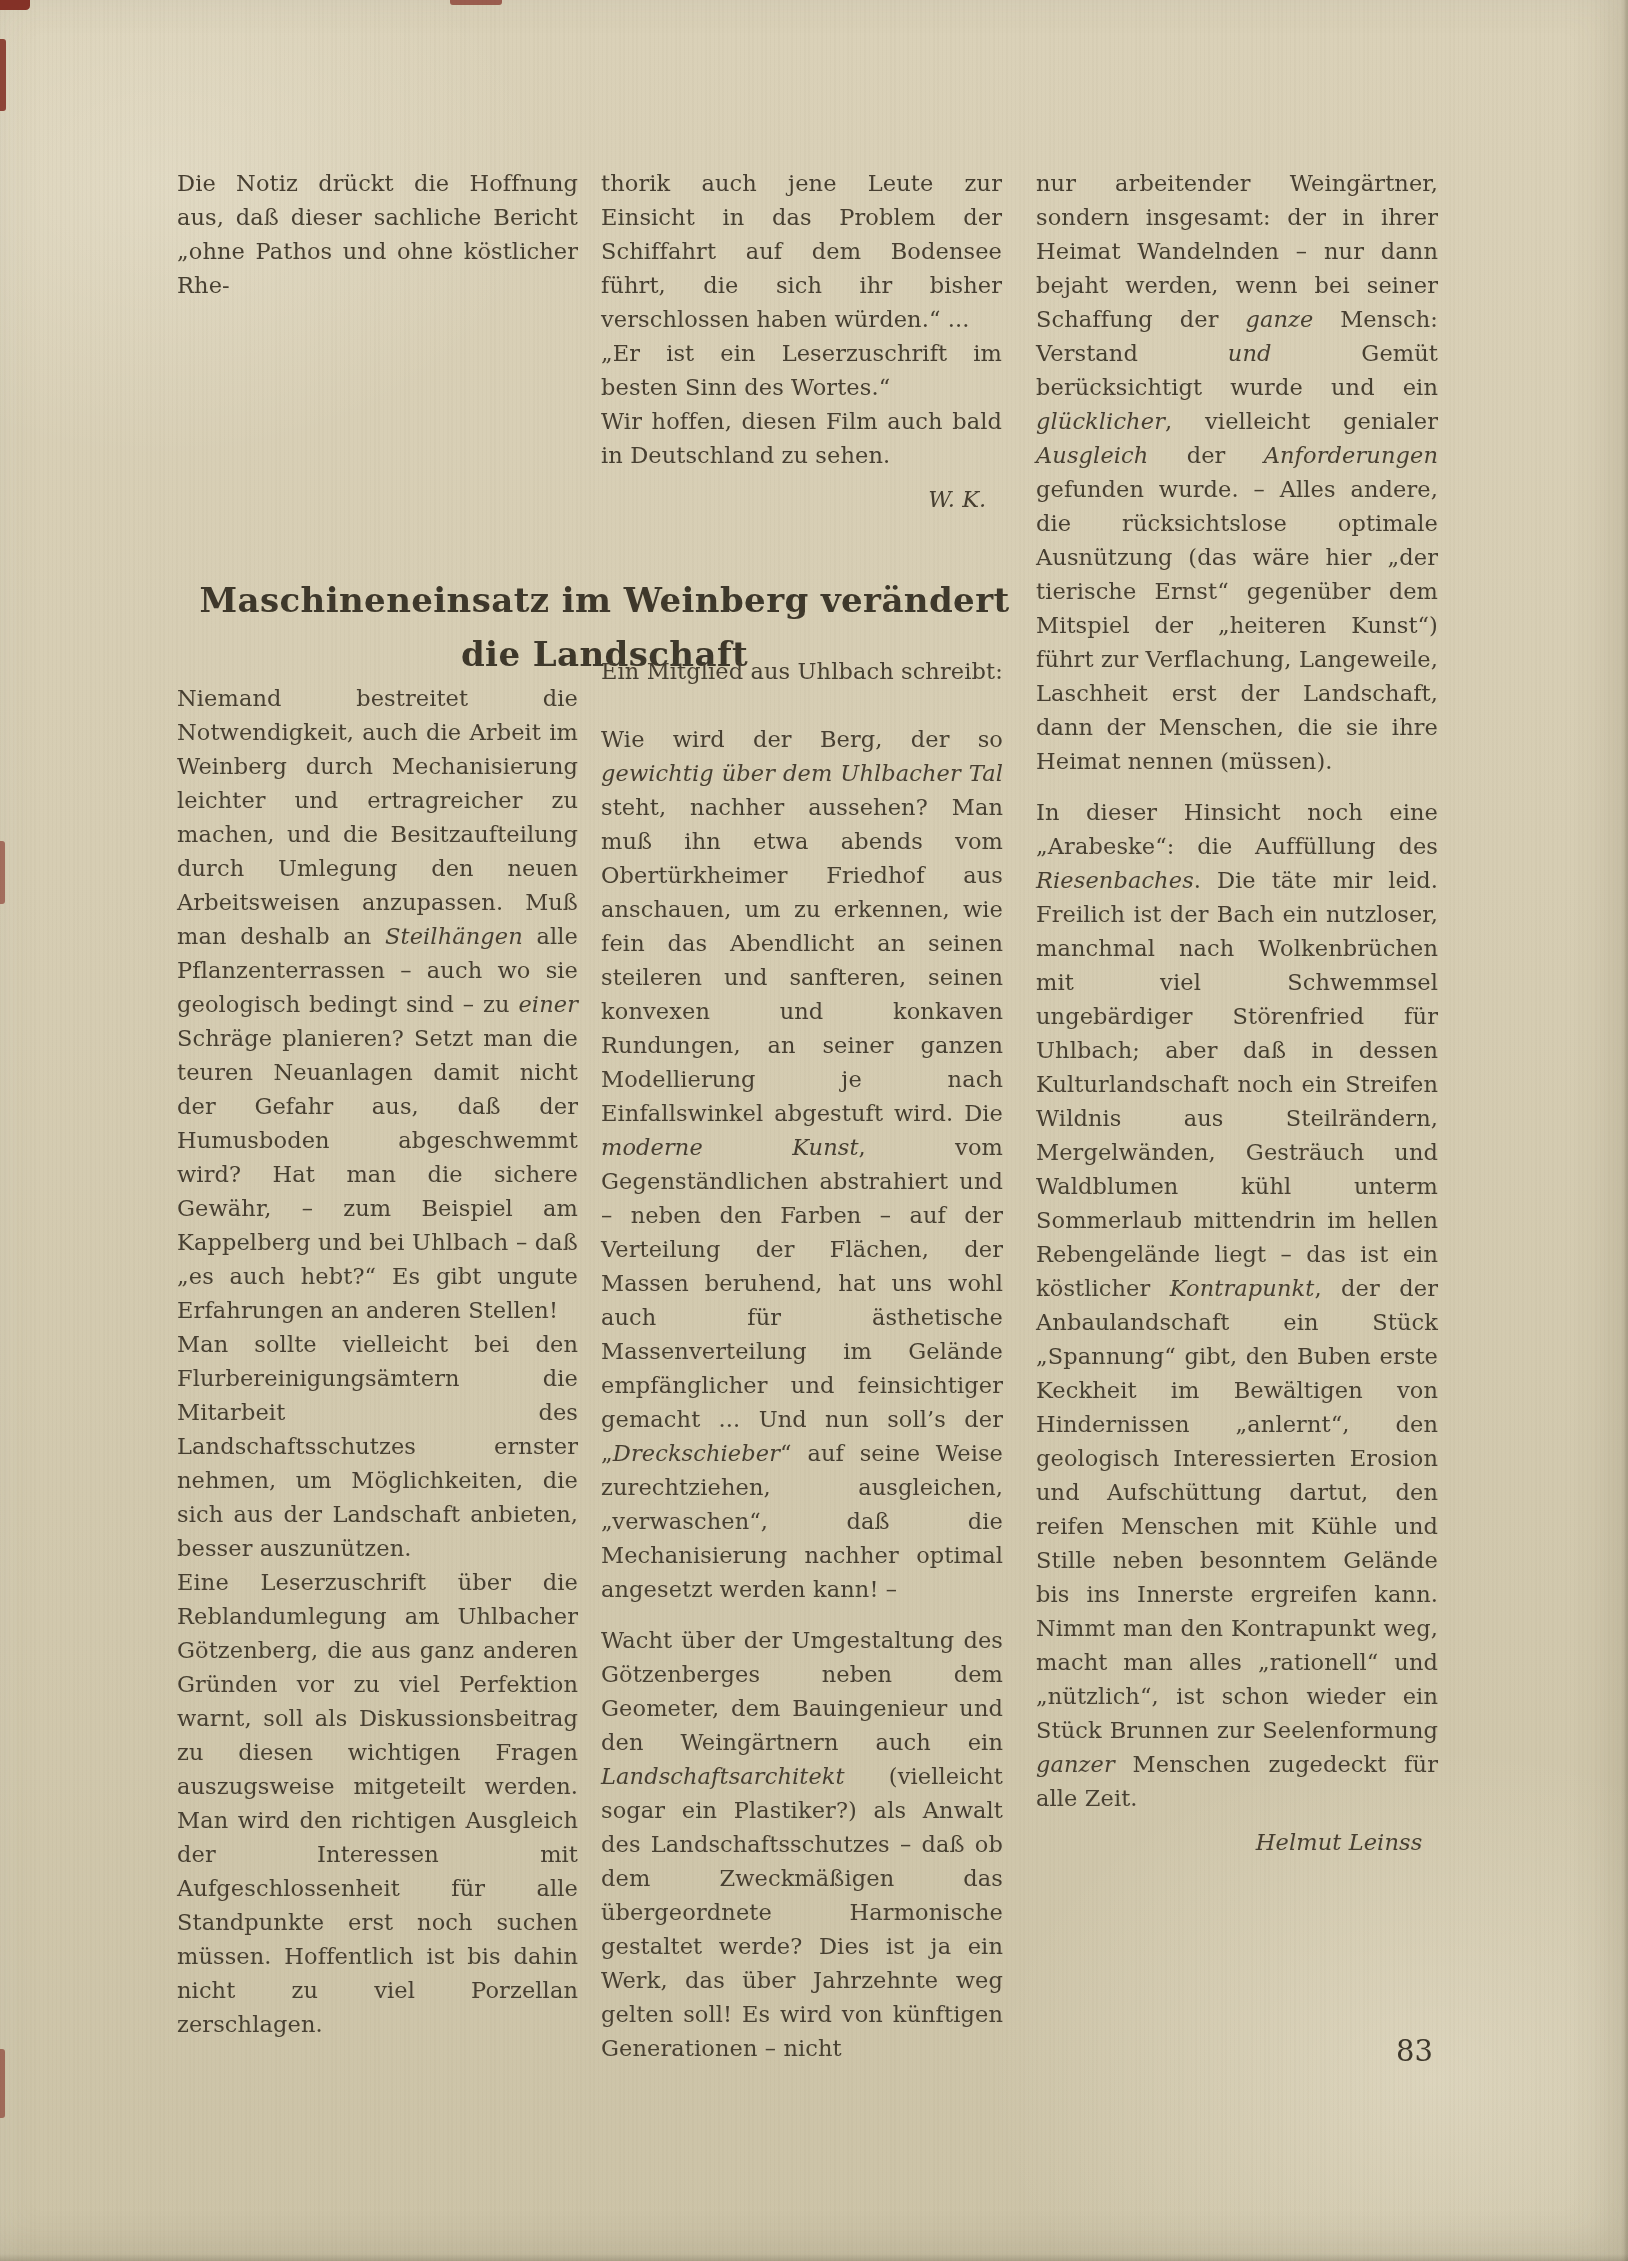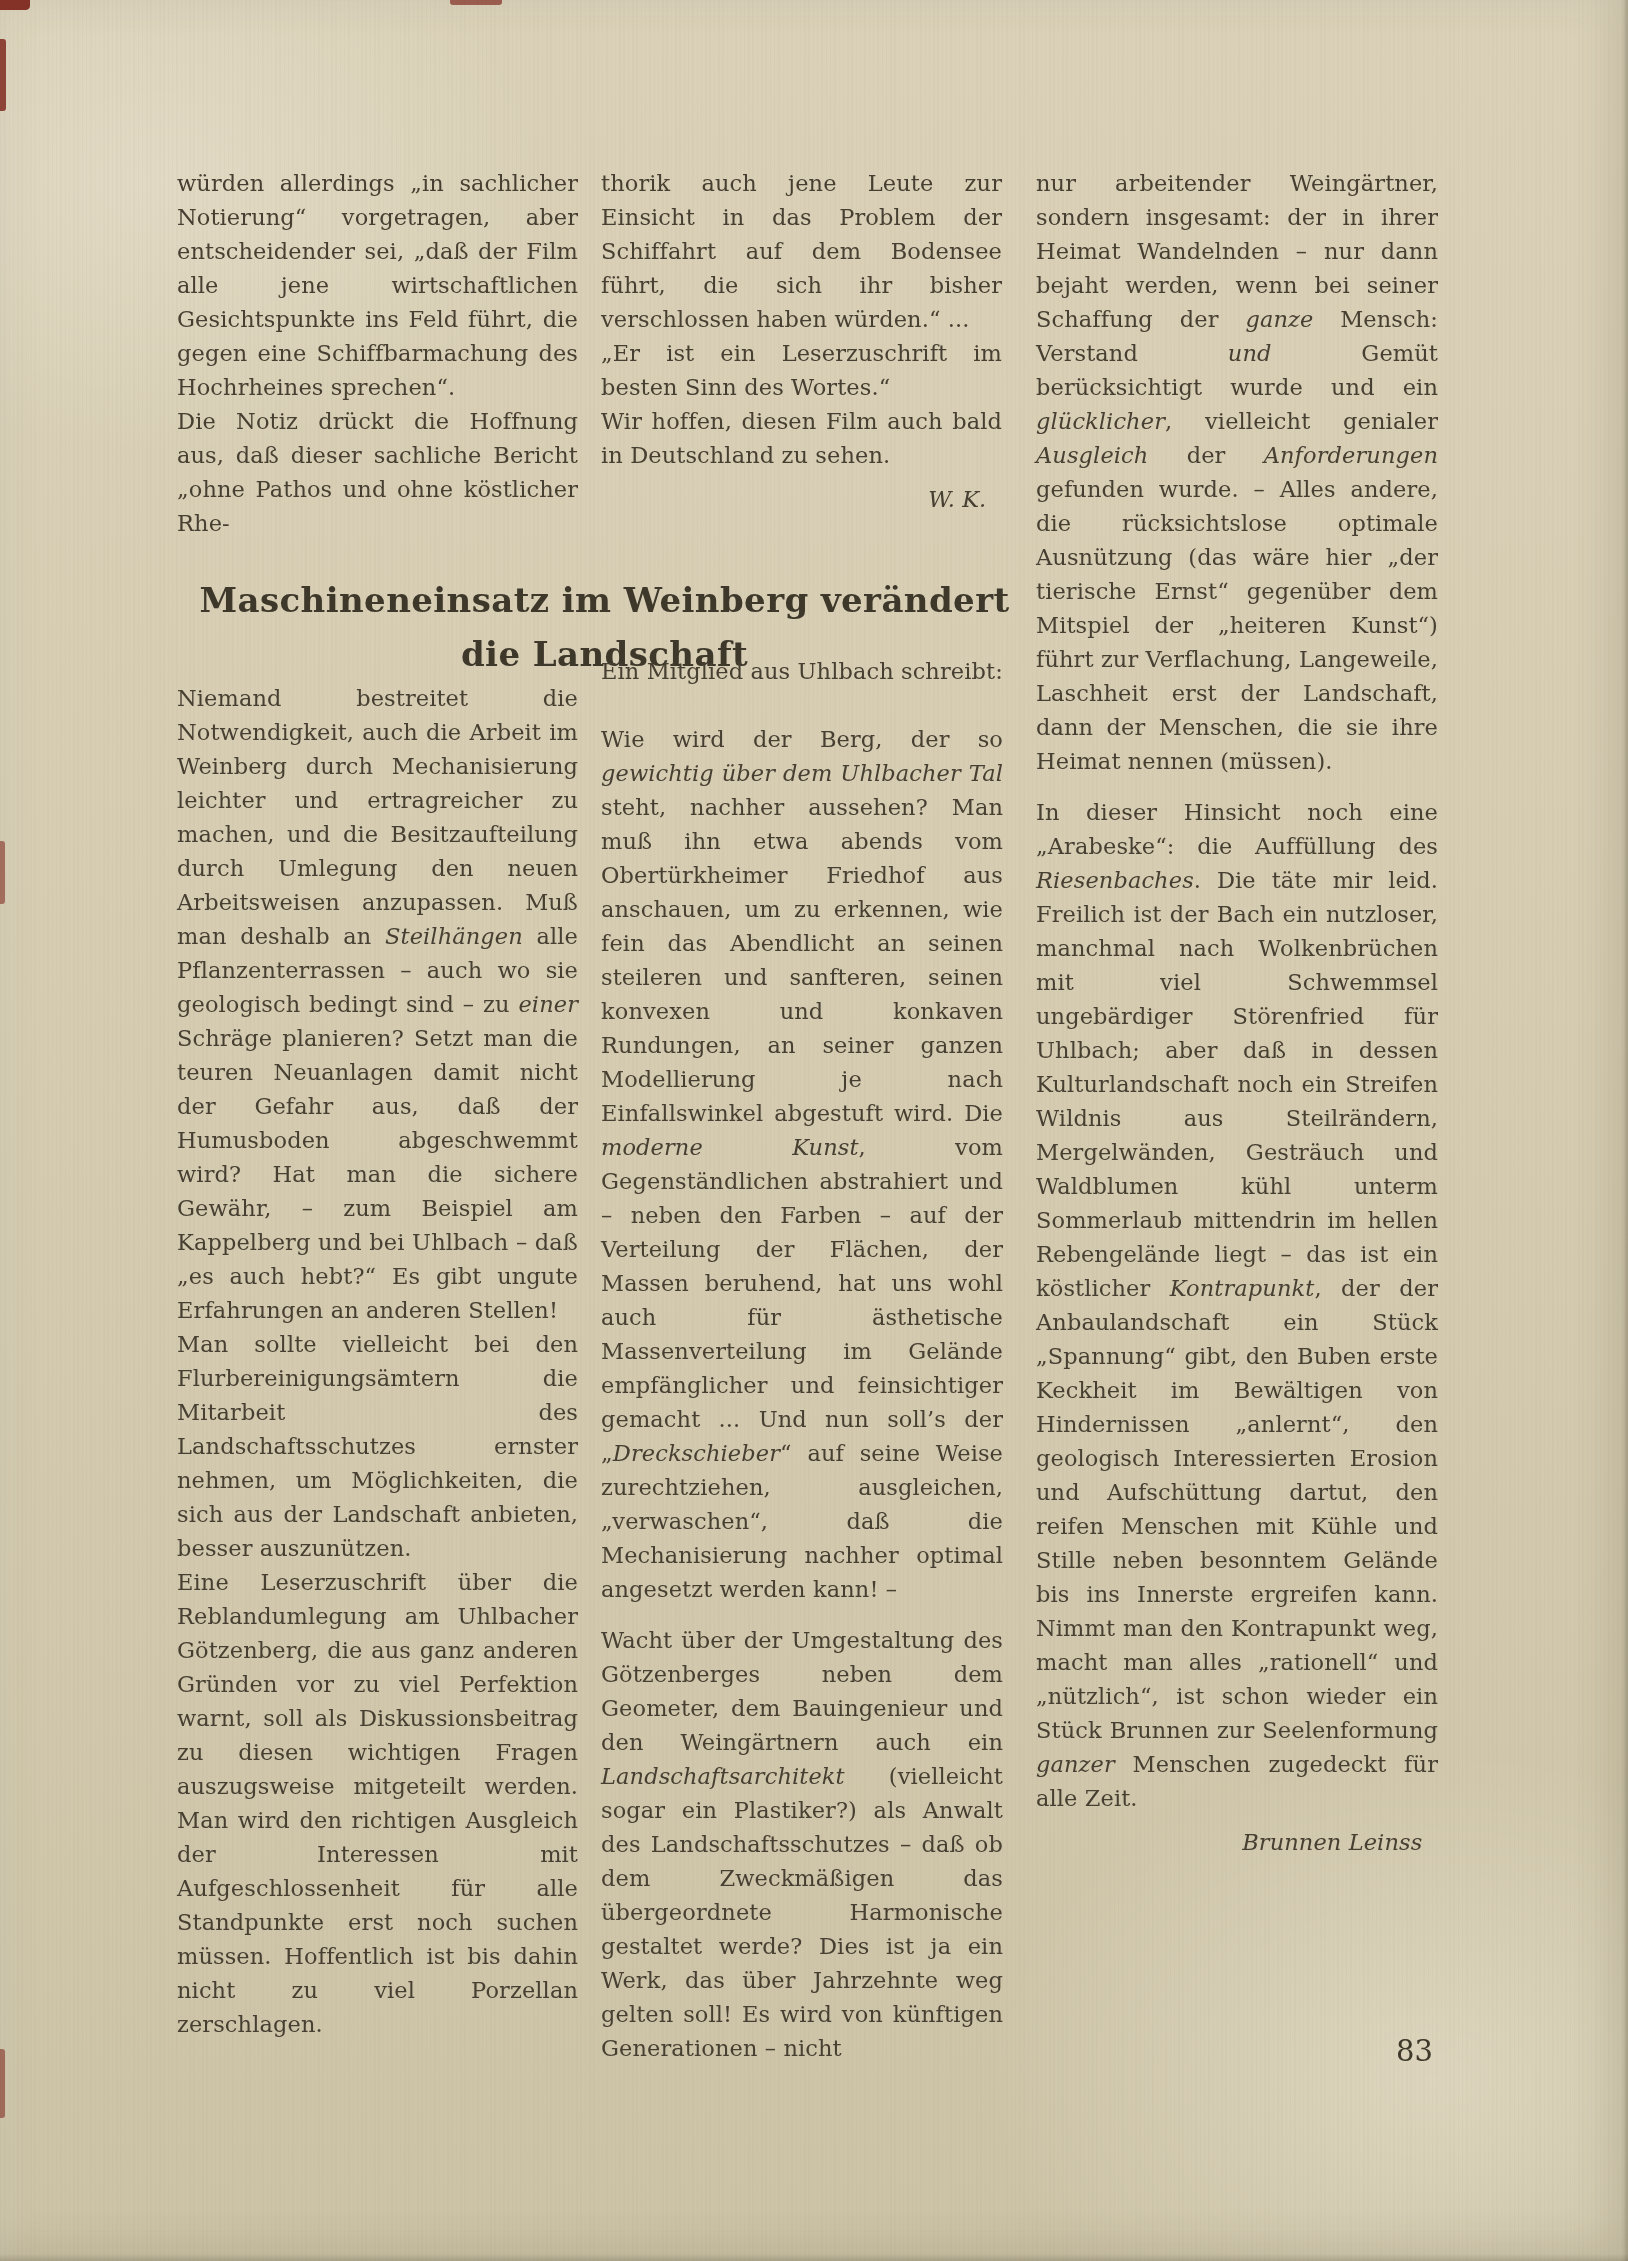--- a/index.html
+++ b/index.html
@@ -68,21 +68,20 @@
   .edge-bottom { position:absolute; left:0; bottom:0; width:100%; height:7.2px;
     background:linear-gradient(180deg, rgba(60,50,30,0), rgba(60,50,30,0.18)); }
 </style>
 </head>
 <body>
 
 <div class="page">
   <div class="fibers"></div>
 
   <div class="col" id="prev-left">
-    <p><span>würden allerdings „in sachlicher Notierung“ vorgetragen, aber entscheidender sei, „daß der Film alle jene wirtschaftlichen Gesichtspunkte ins Feld führt, die gegen eine Schiffbarmachung des Hochrheines sprechen“.</span></p>
     <p><span>Die Notiz drückt die Hoffnung aus, daß dieser sachliche Bericht „ohne Pathos und ohne köstlicher Rhe-</span></p>
   </div>
   <div class="col" id="prev-mid">
     <p><span>thorik auch jene Leute zur Einsicht in das Problem der Schiffahrt auf dem Bodensee führt, die sich ihr bisher verschlossen haben würden.“ ...</span></p>
     <p><span>„Er ist ein Leserzuschrift im besten Sinn des Wortes.“</span></p>
     <p><span>Wir hoffen, diesen Film auch bald in Deutschland zu sehen.</span></p>
     <p class="signature">W. K.</p>
   </div>
 
   <h1 class="heading">Maschineneinsatz im Weinberg verändert die Landschaft</h1>
@@ -95,21 +94,21 @@
 
   <div class="col" id="art-mid">
     <p class="lead-in">Ein Mitglied aus Uhlbach schreibt:</p>
     <p><span>Wie wird der Berg, der so </span><i>gewichtig über dem Uhlbacher Tal</i><span> steht, nachher aussehen? Man muß ihn etwa abends vom Obertürkheimer Friedhof aus anschauen, um zu erkennen, wie fein das Abendlicht an seinen steileren und sanfteren, seinen konvexen und konkaven Rundungen, an seiner ganzen Modellierung je nach Einfallswinkel abgestuft wird. Die </span><i>moderne Kunst</i><span>, vom Gegenständlichen abstrahiert und – neben den Farben – auf der Verteilung der Flächen, der Massen beruhend, hat uns wohl auch für ästhetische Massenverteilung im Gelände empfänglicher und feinsichtiger gemacht ... Und nun soll’s der „</span><i>Dreckschieber</i><span>“ auf seine Weise zurechtziehen, ausgleichen, „verwaschen“, daß die Mechanisierung nachher optimal angesetzt werden kann! –</span></p>
     <p class="gap"><span>Wacht über der Umgestaltung des Götzenberges neben dem Geometer, dem Bauingenieur und den Weingärtnern auch ein </span><i>Landschaftsarchitekt</i><span> (vielleicht sogar ein Plastiker?) als Anwalt des Landschaftsschutzes – daß ob dem Zweckmäßigen das übergeordnete Harmonische gestaltet werde? Dies ist ja ein Werk, das über Jahrzehnte weg gelten soll! Es wird von künftigen Generationen – nicht</span></p>
   </div>
 
   <div class="col" id="art-right">
     <p><span>nur arbeitender Weingärtner, sondern insgesamt: der in ihrer Heimat Wandelnden – nur dann bejaht werden, wenn bei seiner Schaffung der </span><i>ganze</i><span> Mensch: Verstand </span><i>und</i><span> Gemüt berücksichtigt wurde und ein </span><i>glücklicher</i><span>, vielleicht genialer </span><i>Ausgleich</i><span> der </span><i>Anforderungen</i><span> gefunden wurde. – Alles andere, die rücksichtslose optimale Ausnützung (das wäre hier „der tierische Ernst“ gegenüber dem Mitspiel der „heiteren Kunst“) führt zur Verflachung, Langeweile, Laschheit erst der Landschaft, dann der Menschen, die sie ihre Heimat nennen (müssen).</span></p>
     <p class="gap"><span>In dieser Hinsicht noch eine „Arabeske“: die Auffüllung des </span><i>Riesenbaches</i><span>. Die täte mir leid. Freilich ist der Bach ein nutzloser, manchmal nach Wolkenbrüchen mit viel Schwemmsel ungebärdiger Störenfried für Uhlbach; aber daß in dessen Kulturlandschaft noch ein Streifen Wildnis aus Steilrändern, Mergelwänden, Gesträuch und Waldblumen kühl unterm Sommerlaub mittendrin im hellen Rebengelände liegt – das ist ein köstlicher </span><i>Kontrapunkt</i><span>, der der Anbaulandschaft ein Stück „Spannung“ gibt, den Buben erste Keckheit im Bewältigen von Hindernissen „anlernt“, den geologisch Interessierten Erosion und Aufschüttung dartut, den reifen Menschen mit Kühle und Stille neben besonntem Gelände bis ins Innerste ergreifen kann. Nimmt man den Kontrapunkt weg, macht man alles „rationell“ und „nützlich“, ist schon wieder ein Stück Brunnen zur Seelenformung </span><i>ganzer</i><span> Menschen zugedeckt für alle Zeit.</span></p>
-    <p class="signature">Brunnen Leinss</p>
+    <p class="signature">Helmut Leinss</p>
   </div>
 
   <div class="pagenum">83</div>
 
   <div class="art art-corner"></div>
   <div class="art art-top-dash"></div>
   <div class="art art-left-1"></div>
   <div class="art art-left-2"></div>
   <div class="art art-left-3"></div>
   <div class="edge-right"></div>

